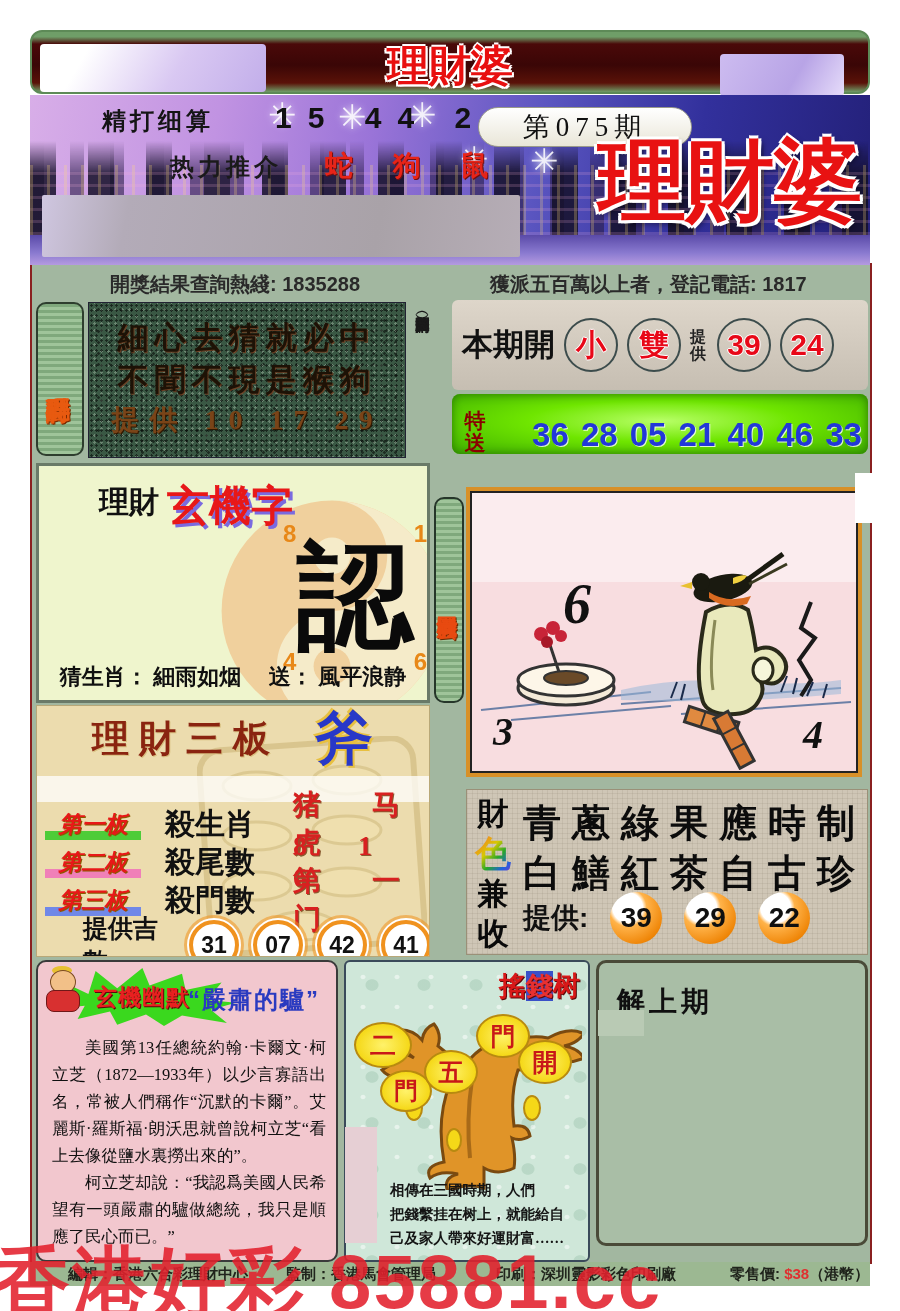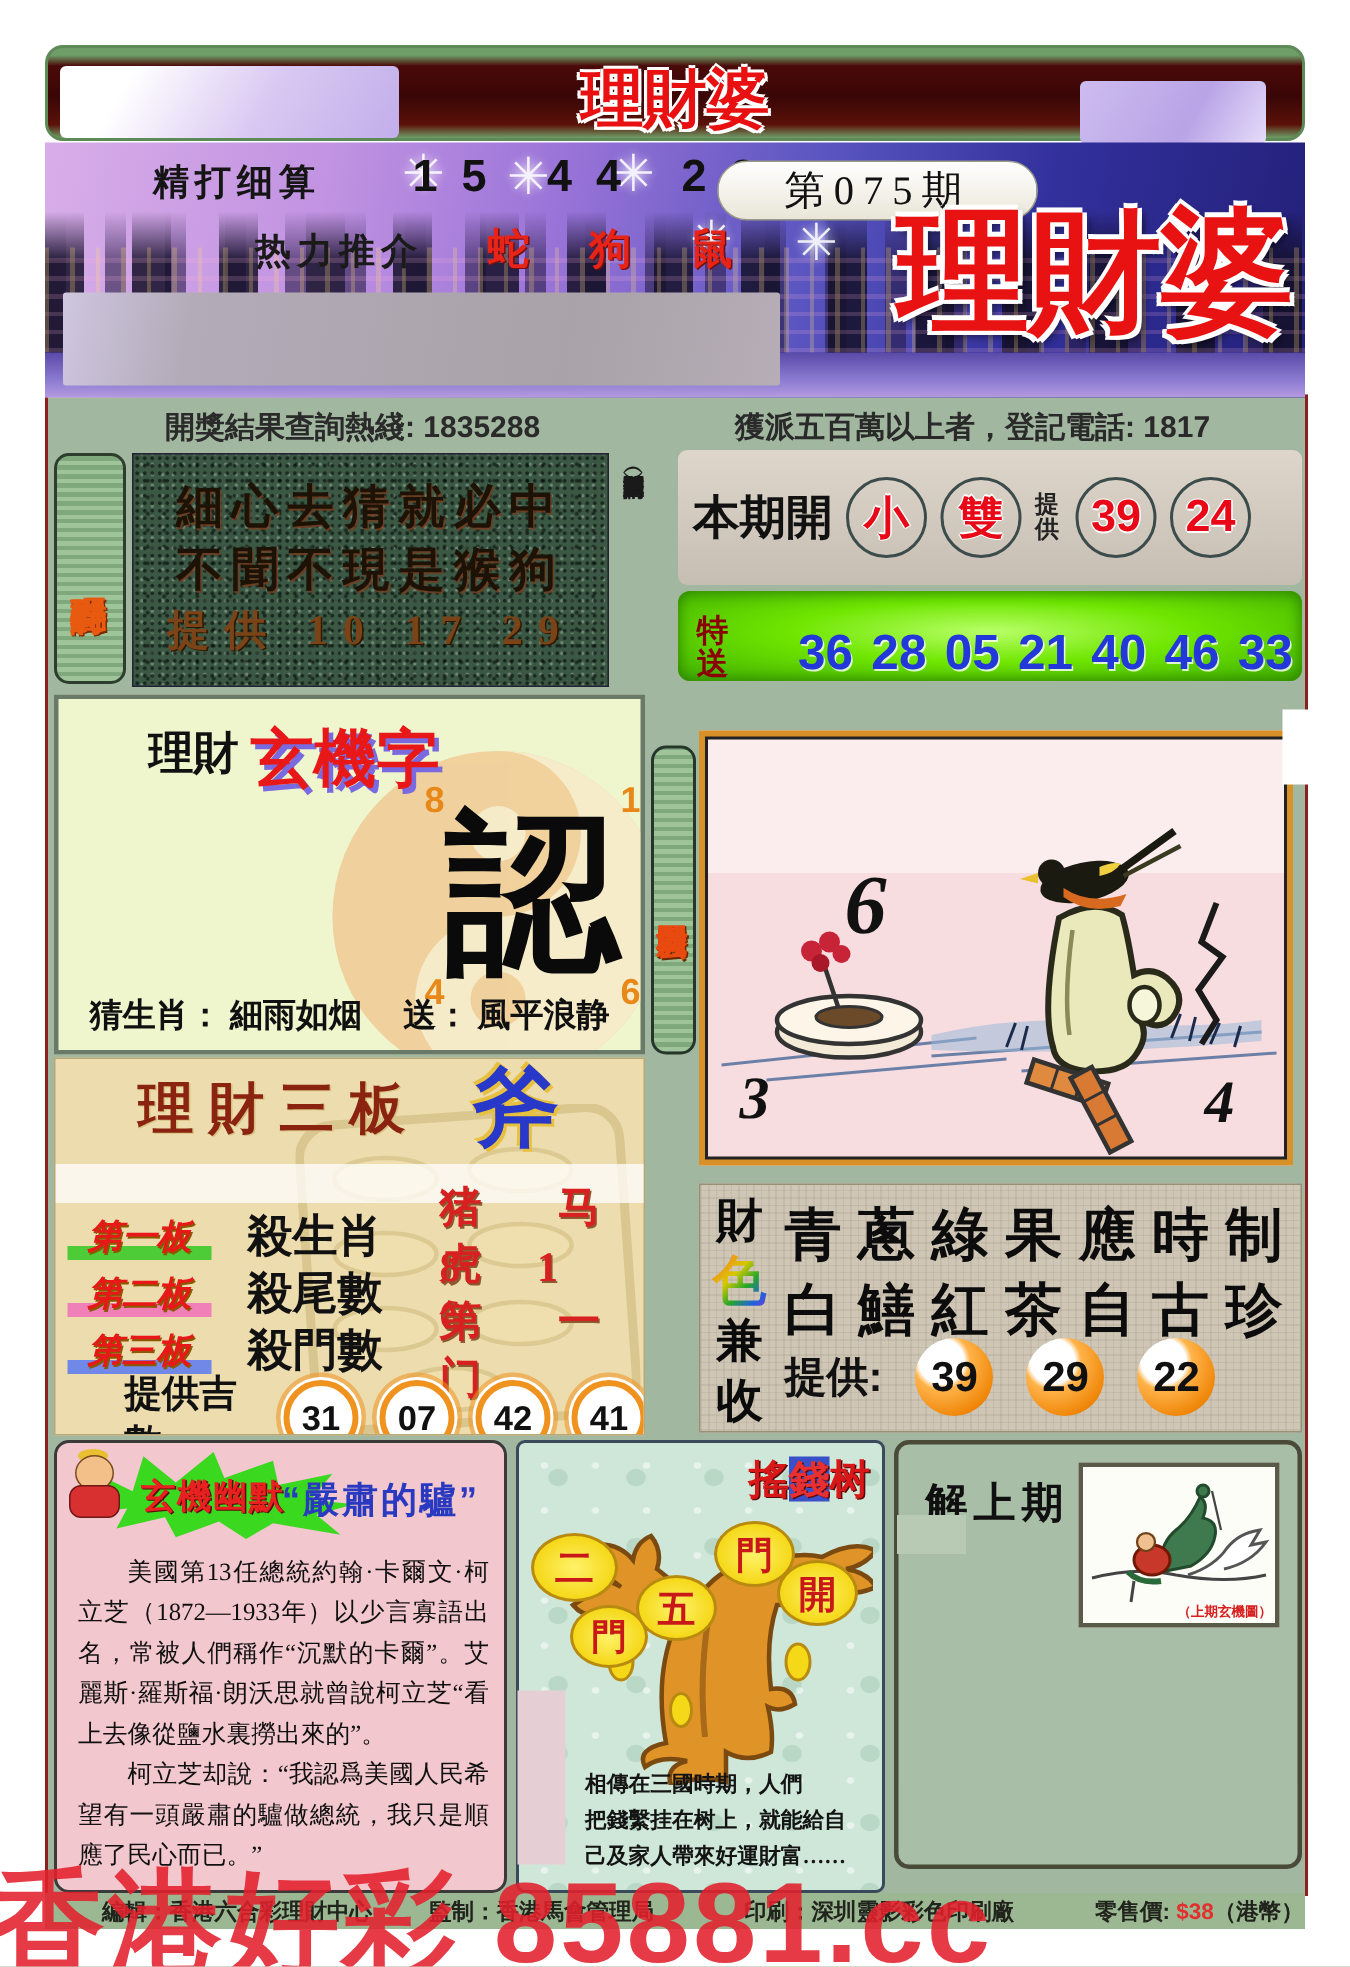--- a/index.html
+++ b/index.html
@@ -452,34 +452,20 @@
   <div class="abs" id="tree-caption">
     <div>相傳在三國時期，人們</div>
     <div>把錢繫挂在树上，就能給自</div>
     <div>己及家人帶來好運財富……</div>
   </div>
 </div>
 <div class="abs censor-pink"></div>
 
 <div class="abs" id="last">
   <div class="abs" id="last-title">解上期</div>
-  <div class="abs" id="last-pic">
-    <svg width="128" height="104" viewBox="0 0 128 104">
-      <path d="M6,74 q30,-8 56,-2 q34,6 60,0" stroke="#444" stroke-width="2" fill="none"></path>
-      <path d="M70,72 q18,-6 26,-18 q8,-10 22,-12 l-6,10 l10,-2 q-10,14 -28,18" stroke="#555" stroke-width="2" fill="#fff"></path>
-      <path d="M52,70 q-2,-18 10,-28 q10,-8 16,-22 q6,4 2,14 q10,2 8,12 q-2,12 -16,20Z" fill="#3e7a4e" stroke="#224a2c" stroke-width="2"></path>
-      <circle cx="80" cy="16" r="4" fill="#3e7a4e" stroke="#224a2c" stroke-width="2"></circle>
-      <line x1="86" y1="16" x2="92" y2="42" stroke="#444" stroke-width="1.5"></line>
-      <ellipse cx="46" cy="62" rx="12" ry="10" fill="#c83828" stroke="#701808" stroke-width="2"></ellipse>
-      <circle cx="42" cy="50" r="6" fill="#f0c090" stroke="#704018" stroke-width="1.5"></circle>
-      <path d="M30,70 q8,8 22,6" stroke="#2a6a3a" stroke-width="4" fill="none"></path>
-      <line x1="34" y1="76" x2="32" y2="90" stroke="#444" stroke-width="2"></line>
-    </svg>
-    <span class="cap">（上期玄機圖）</span>
-  </div>
 </div>
 <div class="abs censor-sage"></div>
 
 <div class="abs" id="footer">
   <span class="seg">編輯：香港六合彩理財中心</span>
   <span class="seg">監制：香港馬會管理局</span>
   <span class="seg" style="margin-left:60px;">印刷：深圳靈影彩色印刷廠</span>
   <span class="seg" style="margin-left:54px;"><span>零售價:</span> <span class="price-val">$38</span><span>（港幣）</span></span>
 </div>
 

